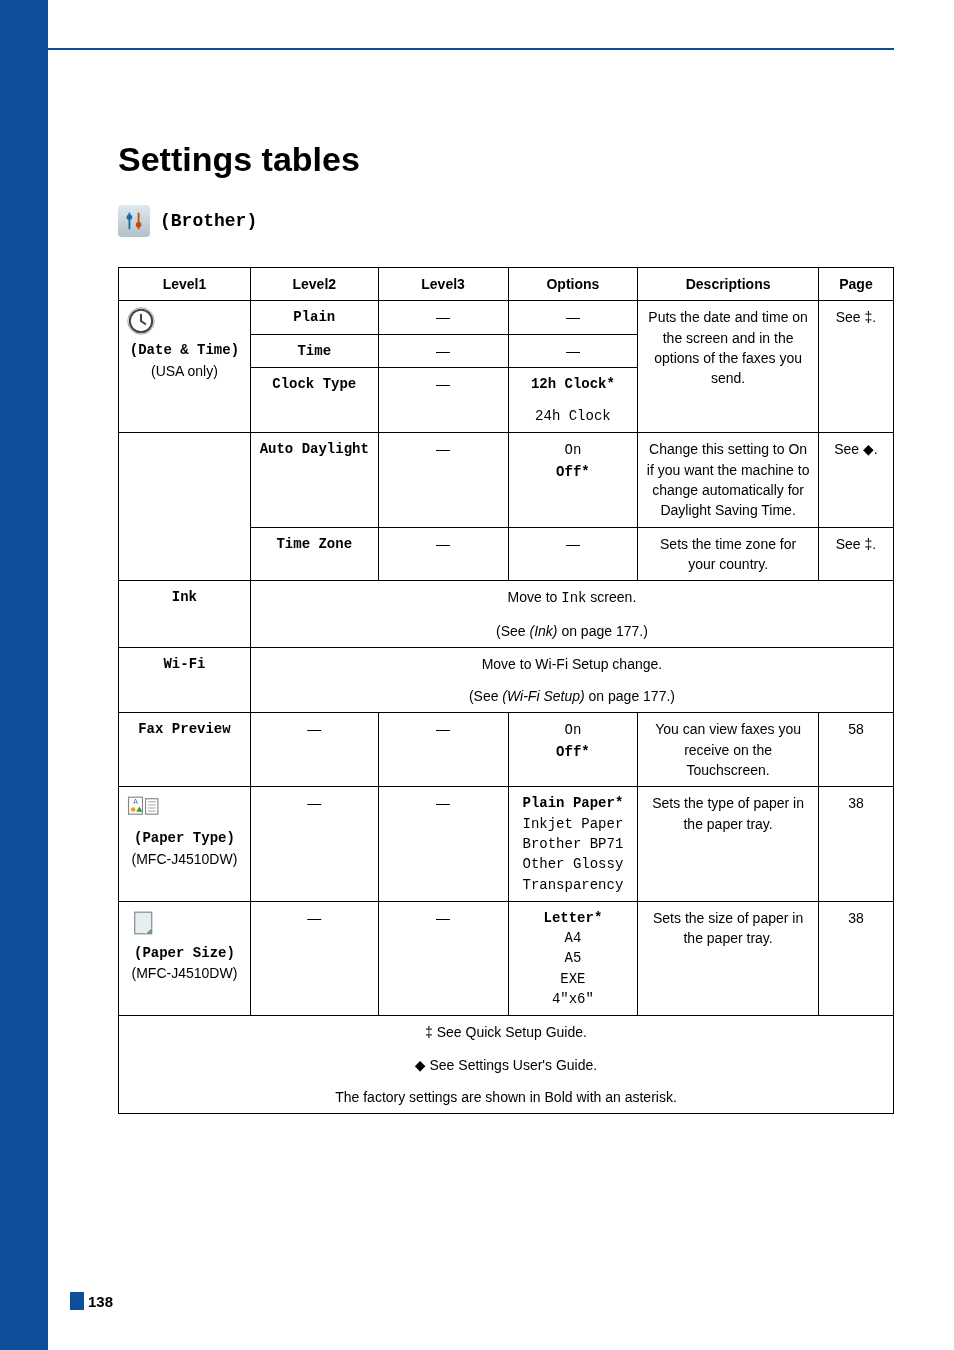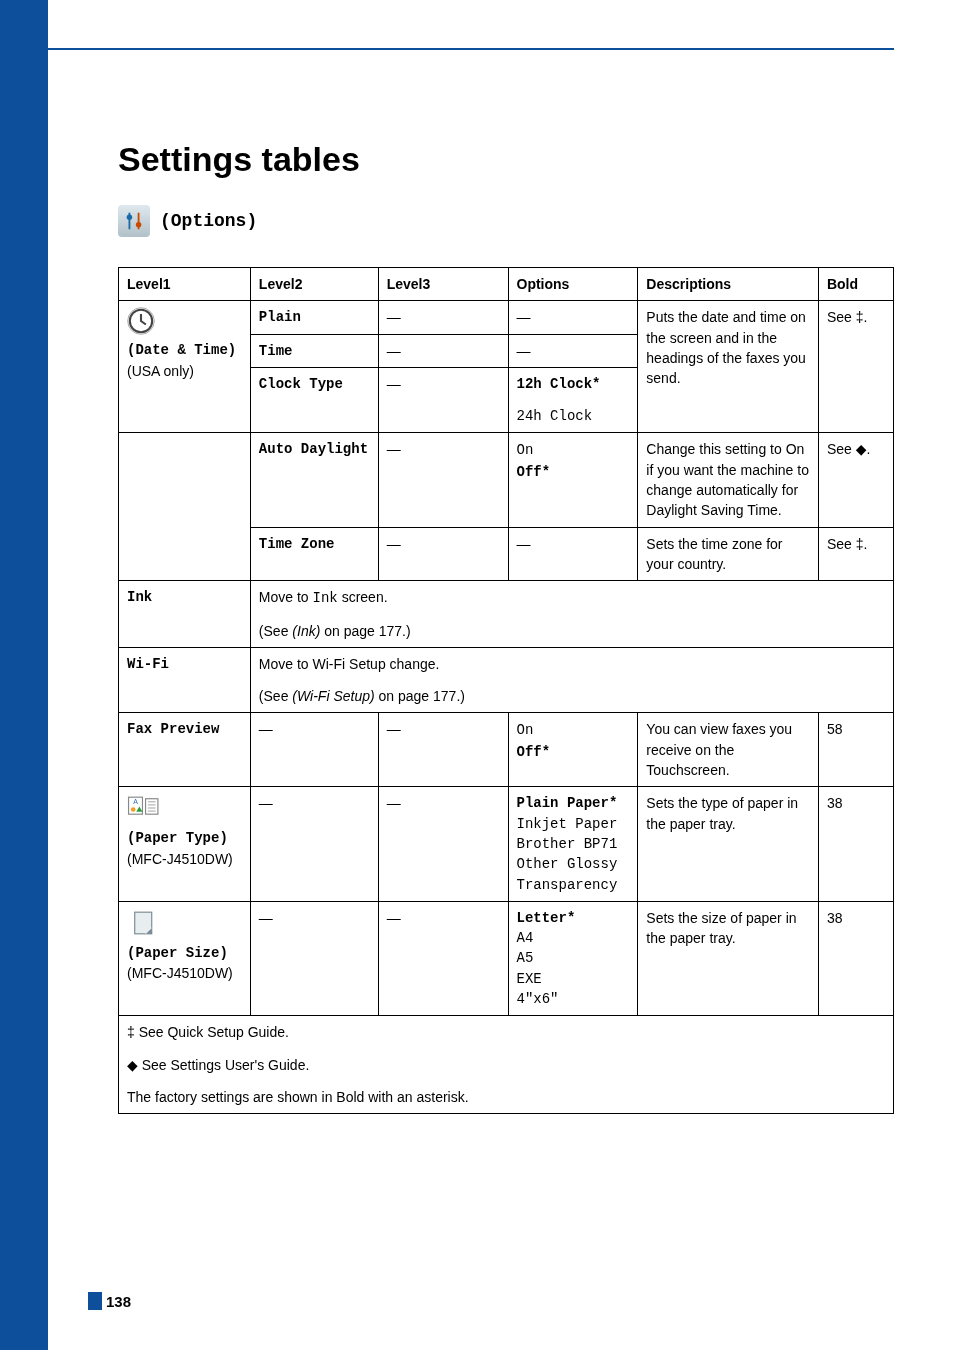--- a/index.html
+++ b/index.html
@@ -8,33 +8,33 @@
   .top-sq{position:absolute;left:0;top:0;width:48px;height:48px;background:#0D4F9B;z-index:3;}
   .hr-top{border-top:2px solid #0D4F9B;position:absolute;left:48px;right:60px;top:48px;z-index:2;}
   .content{position:relative;z-index:1;padding:140px 60px 0 70px;background:#fff;margin-left:48px;}
   h1{font-size:34px;font-weight:bold;margin:0 0 26px 0;}
   .intro{font-size:17px;line-height:1.45;margin:0 0 40px 0;}
   .settings-head{display:flex;align-items:center;gap:10px;margin-bottom:30px;}
   .settings-head .label{font-family:"Courier New",monospace;font-weight:bold;font-size:18px;}
   .settings-icon{width:32px;height:32px;background:linear-gradient(#dfe9ef,#b1c0c9);border-radius:4px;display:flex;align-items:center;justify-content:center;}
   .settings-icon svg{width:22px;height:22px;}
   table{width:100%;border-collapse:collapse;table-layout:fixed;font-size:14px;}
-  th,td{border:1px solid #000;padding:6px 8px;vertical-align:top;text-align:left;line-height:1.45;}
+  th,td{border:1px solid #000;padding:6px 8px;vertical-align:top;text-align:center;line-height:1.45;}
   th{font-weight:bold;}
   col.c1{width:130px}
   col.c2{width:126px}
   col.c3{width:128px}
   col.c4{width:128px}
   col.c5{width:178px}
   col.c6{width:74px}
   .mono{font-family:"Courier New",monospace;}
   .bold{font-weight:bold;}
   .clock-icon{width:28px;height:28px;display:block;margin-bottom:4px;}
   .paper-icon{width:34px;height:30px;display:block;margin-bottom:4px;}
-  .pagenum-wrap{position:absolute;bottom:40px;left:88px;display:flex;align-items:center;gap:0;}
+  .pagenum-wrap{position:absolute;bottom:40px;left:70px;display:flex;align-items:center;gap:0;}
   .pagenum-bar{width:14px;height:18px;background:#0D4F9B;display:inline-block;margin-right:4px;}
   .pagenum{font-weight:bold;font-size:15px;}
   .nb{border-bottom:none!important}
   .nt{border-top:none!important}
   .ital{font-style:italic;}
 </style>
 </head>
 <body>
 
 <div class="page">
@@ -47,57 +47,57 @@
 
     <div class="settings-head">
       <span class="settings-icon">
         <svg viewBox="0 0 24 24">
             <rect x="6" y="3" width="2" height="18" fill="#1a6aa5"></rect>
             <rect x="16" y="3" width="2" height="18" fill="#c94b00"></rect>
             <circle cx="7" cy="8" r="3" fill="#1a6aa5"></circle>
             <circle cx="17" cy="16" r="3" fill="#c94b00"></circle>
           </svg>
       </span>
-      <span class="label">(Options)</span>
+      <span class="label">(Brother)</span>
     </div>
 
     <table>
       <colgroup>
           <col class="c1">
           <col class="c2">
           <col class="c3">
           <col class="c4">
           <col class="c5">
           <col class="c6">
         </colgroup>
 
       <tbody>
           <tr>
         <th>Level1</th>
         <th>Level2</th>
         <th>Level3</th>
         <th>Options</th>
         <th>Descriptions</th>
-        <th>Bold</th>
+        <th>Page</th>
       </tr>
 
       <tr>
         <td rowspan="4">
           <svg class="clock-icon" viewBox="0 0 40 40">
                 <circle cx="20" cy="20" r="16" fill="none" stroke="#444" stroke-width="3"></circle>
                 <polyline points="20,10 20,20 27,25" fill="none" stroke="#444" stroke-width="3"></polyline>
                 <circle cx="20" cy="20" r="19" fill="none" stroke="#888" stroke-width="1"></circle>
               </svg>
           <span class="mono bold">(Date &amp; Time)</span><br>
           <span>(USA only)</span>
         </td>
         <td class="mono bold">Plain</td>
         <td>—</td>
         <td>—</td>
-        <td rowspan="4">Puts the date and time on the screen and in the headings of the faxes you send.</td>
+        <td rowspan="4">Puts the date and time on the screen and in the options of the faxes you send.</td>
         <td rowspan="4">See ‡.</td>
       </tr>
       <tr>
         <td class="mono bold">Time</td>
         <td>—</td>
         <td>—</td>
       </tr>
       <tr>
         <td rowspan="2" class="mono bold">Clock Type</td>
         <td rowspan="2">—</td>

